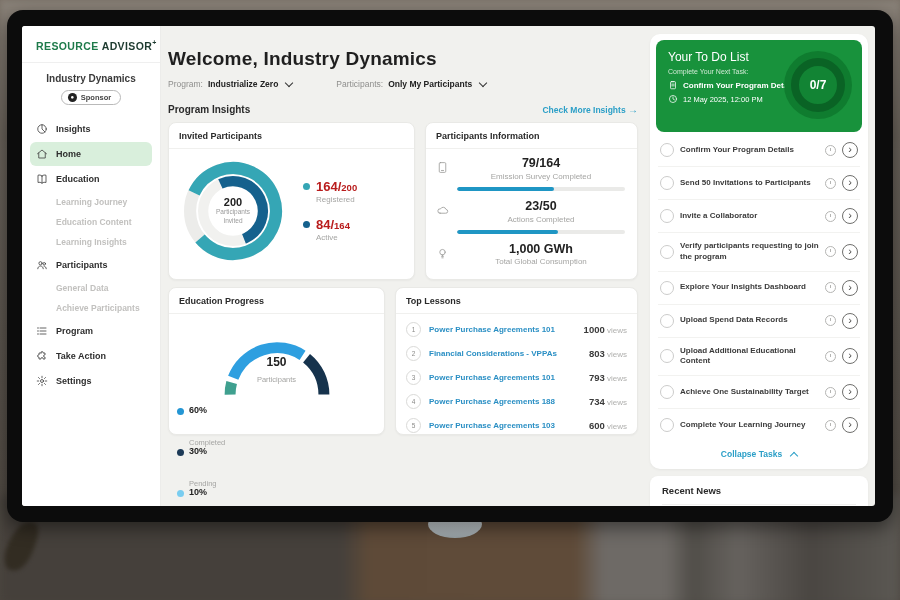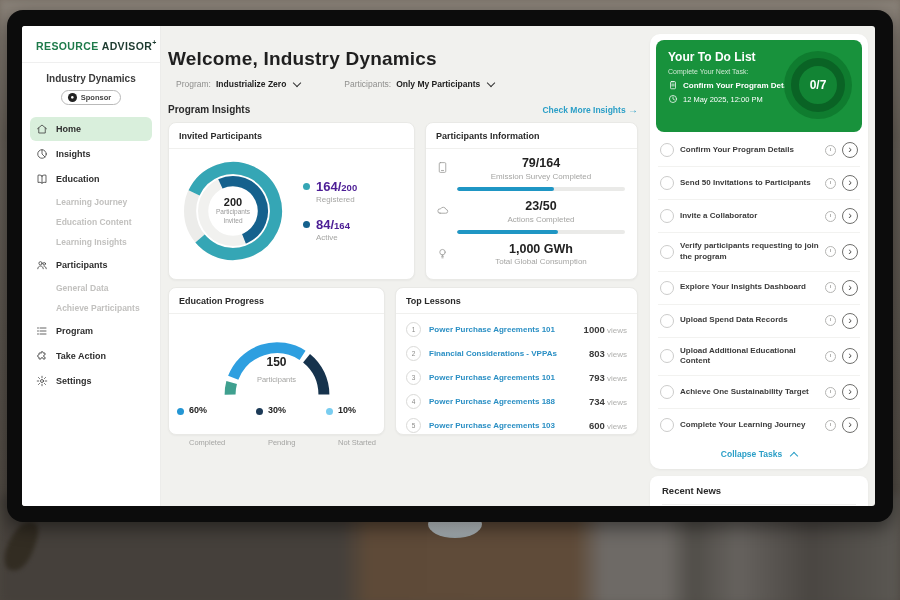--- a/index.html
+++ b/index.html
@@ -37,21 +37,21 @@
        font-size:9px;font-weight:bold;color:#2e2e2e;border-radius:6px;cursor:pointer;}
   .nav-item.active{background:#d9efdc;}
   .nav-icon{width:12px;height:12px;display:inline-flex;flex:0 0 12px;}
   .nav-icon svg{width:12px;height:12px;stroke:#3c3c3c;fill:none;stroke-width:1.6;
        stroke-linecap:round;stroke-linejoin:round;}
   .nav-sub{padding:5px 6px 5px 34px;font-size:8.5px;color:#c2c1bf;font-weight:bold;cursor:pointer;}
 
   
   .main{position:absolute;left:138px;top:0;bottom:0;width:488px;padding:0 10px 0 8px;box-sizing:border-box;}
   .h1{margin-top:22px;font-size:19px;font-weight:bold;color:#1f1f1f;letter-spacing:.2px;}
-  .filters{display:flex;gap:44px;margin-top:9px;align-items:flex-end;margin-left:8px;}
+  .filters{display:flex;gap:44px;margin-top:9px;align-items:flex-end;}
   .filter{display:flex;align-items:center;gap:5px;font-size:8.5px;}
   .flabel{color:#8f8f8d;} .fvalue{color:#222;font-weight:bold;}
   .chev{width:5px;height:5px;border-right:1.4px solid #333;border-bottom:1.4px solid #333;
        display:inline-block;transform:rotate(45deg);margin:-3px 0 0 3px;}
   .chev.up{transform:rotate(-135deg);margin-top:3px;border-color:#2b9fc7;}
   .sec-row{display:flex;justify-content:space-between;align-items:center;margin-top:15px;}
   .sec-title{font-size:10px;font-weight:bold;color:#2a2a2a;}
   .sec-link{font-size:8.5px;font-weight:bold;color:#2b9fc7;cursor:pointer;}
   .cards{display:flex;gap:10px;margin-top:7px;}
   .card{background:#fff;border:1px solid #e9e9e6;border-radius:8px;box-shadow:0 1px 2px rgba(0,0,0,.04);
@@ -62,59 +62,59 @@
   .c-info{flex:1;height:158px;}
   .invited-body{display:flex;align-items:center;padding:6px 8px;}
   .donut-wrap{position:relative;width:112px;height:112px;flex:0 0 112px;}
   .donut-center{position:absolute;inset:0;display:flex;flex-direction:column;align-items:center;
        justify-content:center;text-align:center;}
   .donut-center b{font-size:11px;color:#222;}
   .donut-center span{font-size:6.5px;color:#9a9a9a;line-height:1.35;white-space:pre-line;}
   .leg{margin-left:14px;display:flex;flex-direction:column;gap:14px;}
   .leg-item{display:flex;align-items:flex-start;gap:6px;}
   .dot{width:7px;height:7px;border-radius:50%;margin-top:3px;flex:0 0 7px;}
-  .leg-val{font-size:13px;font-weight:bold;color:#4c1d95;line-height:1;}
+  .leg-val{font-size:13px;font-weight:bold;color:#b91c1c;line-height:1;}
   .leg-val small{font-size:9.5px;}
   .leg-lab{font-size:8px;color:#a5a5a3;margin-top:2px;}
   .info-body{padding:8px 12px 0 10px;}
   .info-row{display:flex;gap:8px;margin-bottom:9px;}
   .info-icon{width:13px;height:13px;margin-top:3px;flex:0 0 13px;}
   .info-icon svg{width:13px;height:13px;stroke:#9a9a98;fill:none;stroke-width:1.5;
        stroke-linecap:round;stroke-linejoin:round;}
   .info-txt{flex:1;text-align:center;}
   .info-val{font-size:12.5px;font-weight:bold;color:#222;line-height:1.1;}
   .info-lab{font-size:8px;color:#a5a5a3;margin-top:1px;}
   .bar{height:4px;border-radius:2px;background:#eaeae8;margin-top:6px;overflow:hidden;}
   .bar-fill{height:100%;border-radius:2px;background:#1f96c4;}
   .c-edu{width:217px;height:148px;}
   .c-lessons{flex:1;height:148px;}
   .gauge-wrap{position:relative;width:190px;height:86px;margin:4px auto 0;}
   .gauge-center{position:absolute;left:0;right:0;top:38px;text-align:center;}
   .gauge-center b{font-size:12px;color:#222;display:block;line-height:1;}
   .gauge-center span{font-size:7.5px;color:#a5a5a3;}
-  .gauge-leg{display:flex;justify-content:space-between;padding:2px 8px 0;}
+  .gauge-leg{display:flex;justify-content:space-between;padding:2px 8px 0;flex-direction:column;}
   .gl-item{display:flex;gap:5px;}
   .gl-item .dot{margin-top:2px;}
   .gl-pct{font-size:9px;font-weight:bold;color:#222;line-height:1.1;}
   .gl-lab{font-size:7.5px;color:#a5a5a3;margin-top:22px;}
   .lessons-body{padding:3px 10px 0;}
   .lesson{display:flex;align-items:center;gap:8px;padding:4.5px 0;}
   .lesson-rank{width:13px;height:13px;border:1px solid #dadad8;border-radius:50%;flex:0 0 13px;
        display:flex;align-items:center;justify-content:center;font-size:6.5px;color:#8a8a88;}
   .lesson-title{flex:1;font-size:8px;font-weight:bold;color:#2a8fc4;cursor:pointer;text-decoration:none;}
   .lesson-views{font-size:8px;color:#b0b0ae;white-space:nowrap;}
   .lesson-views b{font-size:9.5px;color:#3a3a3a;}
 
   
   .rightcol{position:absolute;left:626px;top:0;bottom:0;width:227px;}
   .panel{margin:8px 7px 0 2px;background:#fff;border-radius:10px;padding:6px 6px 4px;
        box-shadow:0 1px 3px rgba(0,0,0,.05);}
   .todo-head{position:relative;background:#18923c;border-radius:8px;padding:10px 12px;height:72px;
        box-sizing:content-box;color:#fff;}
-  .todo-title{font-size:12px;font-weight:bold;}
+  .todo-title{font-size:12px;font-weight:normal;}
   .todo-sub{font-size:7px;color:#cfe9d4;margin-top:4px;}
   .todo-line{display:flex;align-items:center;gap:5px;margin-top:5px;font-size:8px;font-weight:bold;}
   .todo-line.time{font-weight:normal;font-size:7.5px;margin-top:4px;}
   .todo-line svg{width:10px;height:10px;stroke:#fff;fill:none;stroke-width:1.8;
        stroke-linecap:round;stroke-linejoin:round;flex:0 0 10px;}
   .ring-outer{position:absolute;right:10px;top:11px;width:68px;height:68px;border-radius:50%;
        background:#0f7c2f;display:flex;align-items:center;justify-content:center;}
   .ring-inner{width:38px;height:38px;border-radius:50%;border:8px solid #0a6325;background:#128434;
        display:flex;align-items:center;justify-content:center;font-size:12px;font-weight:bold;color:#fff;}
   .tasks{padding:2px 2px 0;}
@@ -150,36 +150,36 @@
     <div class="logo">
       <span class="g">RESOURCE</span>
       <span class="d">ADVISOR</span><sup class="d">+</sup>
     </div>
     <div class="org">Industry Dynamics</div>
     <div class="badge">
       <span class="bdot">●</span>
       <span>Sponsor</span>
     </div>
     <div class="nav">
-      <div class="nav-item active">
-        <span class="nav-icon">
-              <svg viewBox="0 0 24 24">
-                <path d="M3 11.5 12 4l9 7.5M5.5 10v10h13V10"></path>
-              </svg>
-            </span>
-        <span>Home</span>
-      </div>
       <div class="nav-item">
         <span class="nav-icon">
               <svg viewBox="0 0 24 24">
                 <circle cx="12" cy="12" r="8.5"></circle>
                 <path d="M12 3.5V12l6 6"></path>
               </svg>
             </span>
         <span>Insights</span>
+      </div>
+      <div class="nav-item active">
+        <span class="nav-icon">
+              <svg viewBox="0 0 24 24">
+                <path d="M3 11.5 12 4l9 7.5M5.5 10v10h13V10"></path>
+              </svg>
+            </span>
+        <span>Home</span>
       </div>
       <div class="nav-item">
         <span class="nav-icon">
               <svg viewBox="0 0 24 24">
                 <path d="M12 6c-2-2-5.5-2.5-8-1.5V19c2.5-1 6-.5 8 1.5 2-2 5.5-2.5 8-1.5V4.5C17.5 3.5 14 4 12 6zM12 6v14.5"></path>
               </svg>
             </span>
         <span>Education</span>
       </div>
       <div class="nav-sub">Learning Journey</div>

